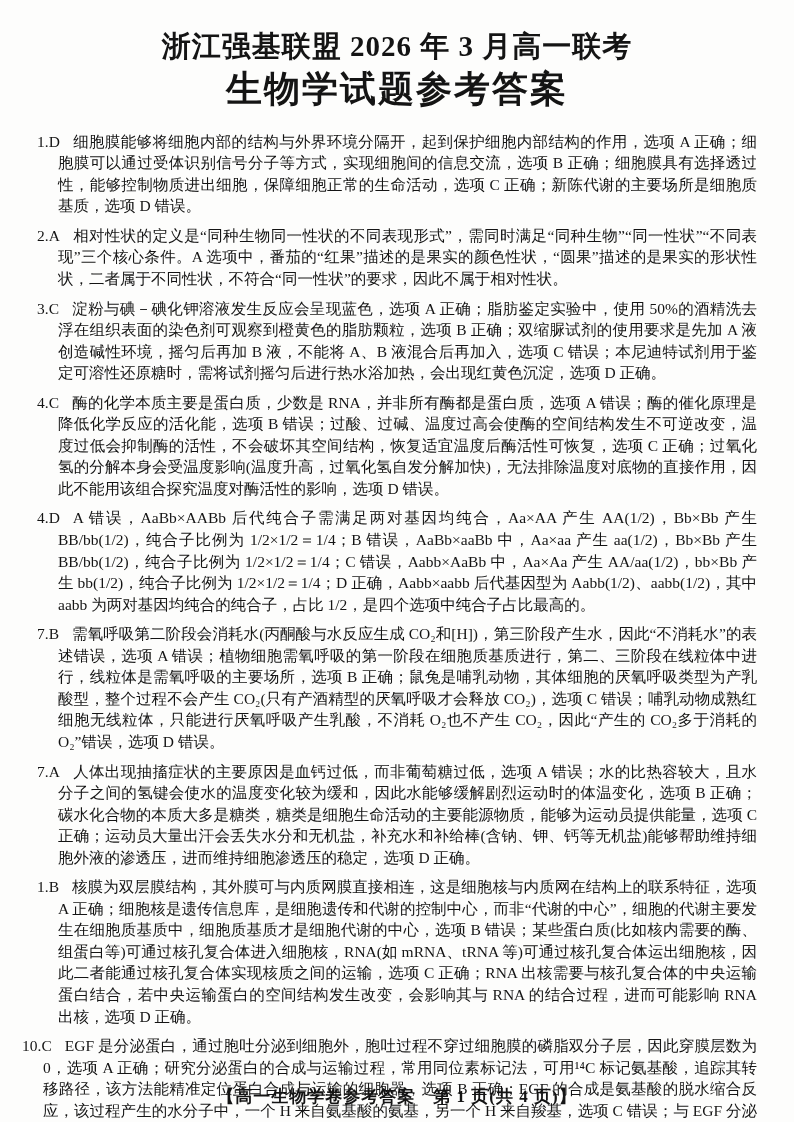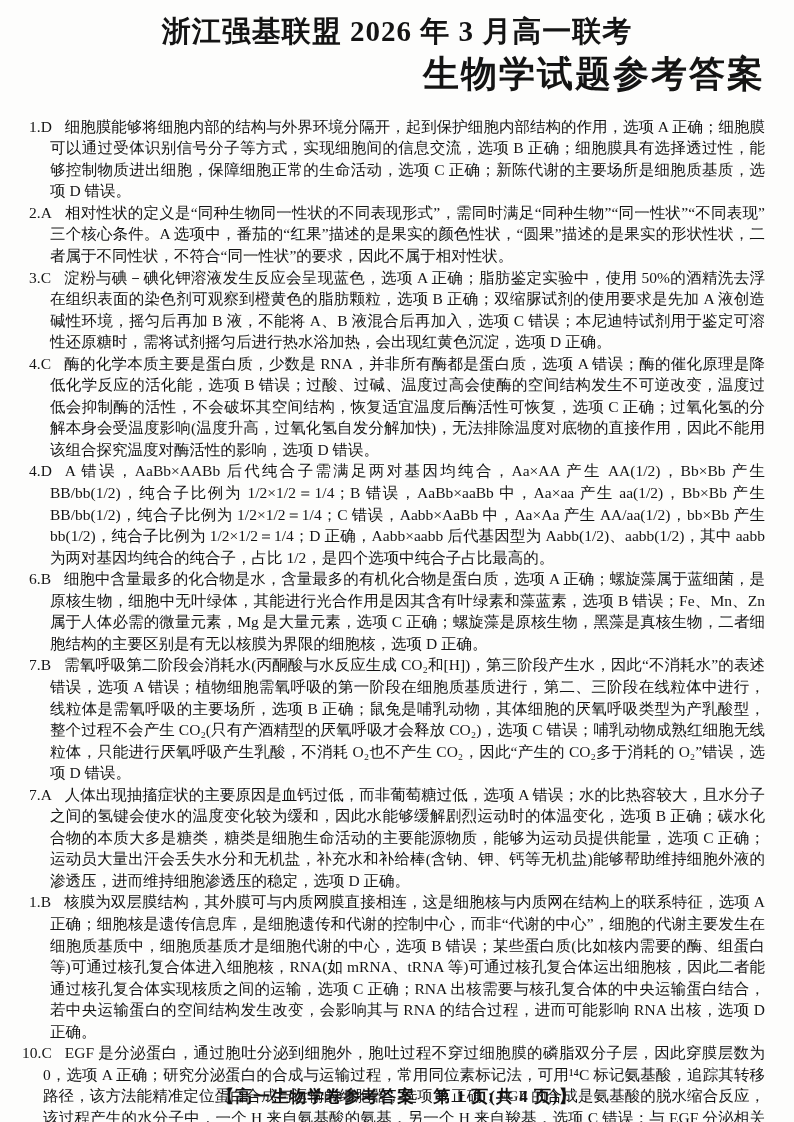--- a/index.html
+++ b/index.html
@@ -9,46 +9,46 @@
   }
   .page {
     position: relative;
     width: 794px;
     height: 1122px;
     background: #fdfdfc;
     color: #141414;
     font-family: "Liberation Serif", "DejaVu Serif", serif;
     overflow: hidden;
     box-sizing: border-box;
-    padding: 13px 29px 0 29px;
+    padding: 28px 29px 0 29px;
   }
   .title-main {
     text-align: center;
     font-size: 29px;
     font-weight: bold;
     letter-spacing: 1px;
     line-height: 1.15;
     margin: 2px 0 6px 0;
   }
   .title-sub {
-    text-align: right;
+    text-align: center;
     font-size: 36px;
     font-weight: bold;
     letter-spacing: 2px;
     line-height: 1.15;
     margin: 0 0 20px 0;
   }
   .answers {
     font-size: 15.5px;
     line-height: 21.55px;
     text-align: justify;
     text-justify: inter-ideograph;
   }
   .answer {
-    margin: 0;
+    margin: 8px;
     padding-left: 21px;
     text-indent: -21px;
   }
   .answer .label {
     margin-right: 13px;
     white-space: nowrap;
   }
   .answer.wide-label {
     margin-left: -7px;
   }
@@ -70,21 +70,20 @@
 
   <div class="title-main">浙江强基联盟 2026 年 3 月高一联考</div>
   <div class="title-sub">生物学试题参考答案</div>
 
   <div class="answers">
     <p class="answer"><span class="label">1.D</span><span>细胞膜能够将细胞内部的结构与外界环境分隔开，起到保护细胞内部结构的作用，选项 A 正确；细胞膜可以通过受体识别信号分子等方式，实现细胞间的信息交流，选项 B 正确；细胞膜具有选择透过性，能够控制物质进出细胞，保障细胞正常的生命活动，选项 C 正确；新陈代谢的主要场所是细胞质基质，选项 D 错误。</span></p>
     <p class="answer"><span class="label">2.A</span><span>相对性状的定义是“同种生物同一性状的不同表现形式”，需同时满足“同种生物”“同一性状”“不同表现”三个核心条件。A 选项中，番茄的“红果”描述的是果实的颜色性状，“圆果”描述的是果实的形状性状，二者属于不同性状，不符合“同一性状”的要求，因此不属于相对性状。</span></p>
     <p class="answer"><span class="label">3.C</span><span>淀粉与碘－碘化钾溶液发生反应会呈现蓝色，选项 A 正确；脂肪鉴定实验中，使用 50%的酒精洗去浮在组织表面的染色剂可观察到橙黄色的脂肪颗粒，选项 B 正确；双缩脲试剂的使用要求是先加 A 液创造碱性环境，摇匀后再加 B 液，不能将 A、B 液混合后再加入，选项 C 错误；本尼迪特试剂用于鉴定可溶性还原糖时，需将试剂摇匀后进行热水浴加热，会出现红黄色沉淀，选项 D 正确。</span></p>
     <p class="answer"><span class="label">4.C</span><span>酶的化学本质主要是蛋白质，少数是 RNA，并非所有酶都是蛋白质，选项 A 错误；酶的催化原理是降低化学反应的活化能，选项 B 错误；过酸、过碱、温度过高会使酶的空间结构发生不可逆改变，温度过低会抑制酶的活性，不会破坏其空间结构，恢复适宜温度后酶活性可恢复，选项 C 正确；过氧化氢的分解本身会受温度影响(温度升高，过氧化氢自发分解加快)，无法排除温度对底物的直接作用，因此不能用该组合探究温度对酶活性的影响，选项 D 错误。</span></p>
     <p class="answer"><span class="label">4.D</span><span>A 错误，AaBb×AABb 后代纯合子需满足两对基因均纯合，Aa×AA 产生 AA(1/2)，Bb×Bb 产生 BB/bb(1/2)，纯合子比例为 1/2×1/2＝1/4；B 错误，AaBb×aaBb 中，Aa×aa 产生 aa(1/2)，Bb×Bb 产生 BB/bb(1/2)，纯合子比例为 1/2×1/2＝1/4；C 错误，Aabb×AaBb 中，Aa×Aa 产生 AA/aa(1/2)，bb×Bb 产生 bb(1/2)，纯合子比例为 1/2×1/2＝1/4；D 正确，Aabb×aabb 后代基因型为 Aabb(1/2)、aabb(1/2)，其中 aabb 为两对基因均纯合的纯合子，占比 1/2，是四个选项中纯合子占比最高的。</span></p>
-    <p class="answer"><span class="label">6.B</span><span>细胞中含量最多的化合物是水，含量最多的有机化合物是蛋白质，选项 A 正确；螺旋藻属于蓝细菌，是原核生物，细胞中无叶绿体，其能进行光合作用是因其含有叶绿素和藻蓝素，选项 B 错误；Fe、Mn、Zn 属于人体必需的微量元素，Mg 是大量元素，选项 C 正确；螺旋藻是原核生物，黑藻是真核生物，二者细胞结构的主要区别是有无以核膜为界限的细胞核，选项 D 正确。</span></p>
     <p class="answer"><span class="label">7.B</span><span>需氧呼吸第二阶段会消耗水(丙酮酸与水反应生成 CO₂和[H])，第三阶段产生水，因此“不消耗水”的表述错误，选项 A 错误；植物细胞需氧呼吸的第一阶段在细胞质基质进行，第二、三阶段在线粒体中进行，线粒体是需氧呼吸的主要场所，选项 B 正确；鼠兔是哺乳动物，其体细胞的厌氧呼吸类型为产乳酸型，整个过程不会产生 CO₂(只有产酒精型的厌氧呼吸才会释放 CO₂)，选项 C 错误；哺乳动物成熟红细胞无线粒体，只能进行厌氧呼吸产生乳酸，不消耗 O₂也不产生 CO₂，因此“产生的 CO₂多于消耗的 O₂”错误，选项 D 错误。</span></p>
     <p class="answer"><span class="label">7.A</span><span>人体出现抽搐症状的主要原因是血钙过低，而非葡萄糖过低，选项 A 错误；水的比热容较大，且水分子之间的氢键会使水的温度变化较为缓和，因此水能够缓解剧烈运动时的体温变化，选项 B 正确；碳水化合物的本质大多是糖类，糖类是细胞生命活动的主要能源物质，能够为运动员提供能量，选项 C 正确；运动员大量出汗会丢失水分和无机盐，补充水和补给棒(含钠、钾、钙等无机盐)能够帮助维持细胞外液的渗透压，进而维持细胞渗透压的稳定，选项 D 正确。</span></p>
     <p class="answer"><span class="label">1.B</span><span>核膜为双层膜结构，其外膜可与内质网膜直接相连，这是细胞核与内质网在结构上的联系特征，选项 A 正确；细胞核是遗传信息库，是细胞遗传和代谢的控制中心，而非“代谢的中心”，细胞的代谢主要发生在细胞质基质中，细胞质基质才是细胞代谢的中心，选项 B 错误；某些蛋白质(比如核内需要的酶、组蛋白等)可通过核孔复合体进入细胞核，RNA(如 mRNA、tRNA 等)可通过核孔复合体运出细胞核，因此二者能通过核孔复合体实现核质之间的运输，选项 C 正确；RNA 出核需要与核孔复合体的中央运输蛋白结合，若中央运输蛋白的空间结构发生改变，会影响其与 RNA 的结合过程，进而可能影响 RNA 出核，选项 D 正确。</span></p>
     <p class="answer wide-label"><span class="label">10.C</span><span>EGF 是分泌蛋白，通过胞吐分泌到细胞外，胞吐过程不穿过细胞膜的磷脂双分子层，因此穿膜层数为 0，选项 A 正确；研究分泌蛋白的合成与运输过程，常用同位素标记法，可用¹⁴C 标记氨基酸，追踪其转移路径，该方法能精准定位蛋白合成与运输的细胞器，选项 B 正确；EGF 的合成是氨基酸的脱水缩合反应，该过程产生的水分子中，一个 H 来自氨基酸的氨基，另一个 H 来自羧基，选项 C 错误；与 EGF 分泌相关的细胞器有核糖体(合成)、内质网(加工)、高尔基体(进一步加工和分泌)、线粒体(供能)，选项 D 正确。</span></p>
   </div>
 
   <div class="footer">【高一生物学卷参考答案　第 1 页(共 4 页)】</div>
 
 </div>
 

